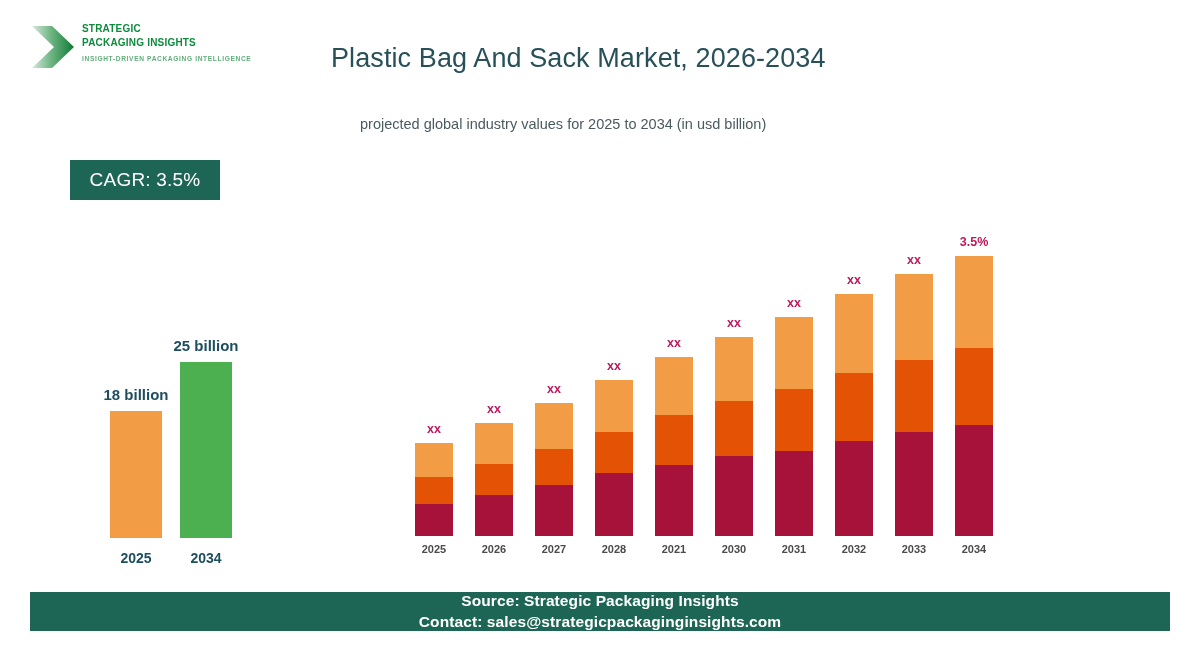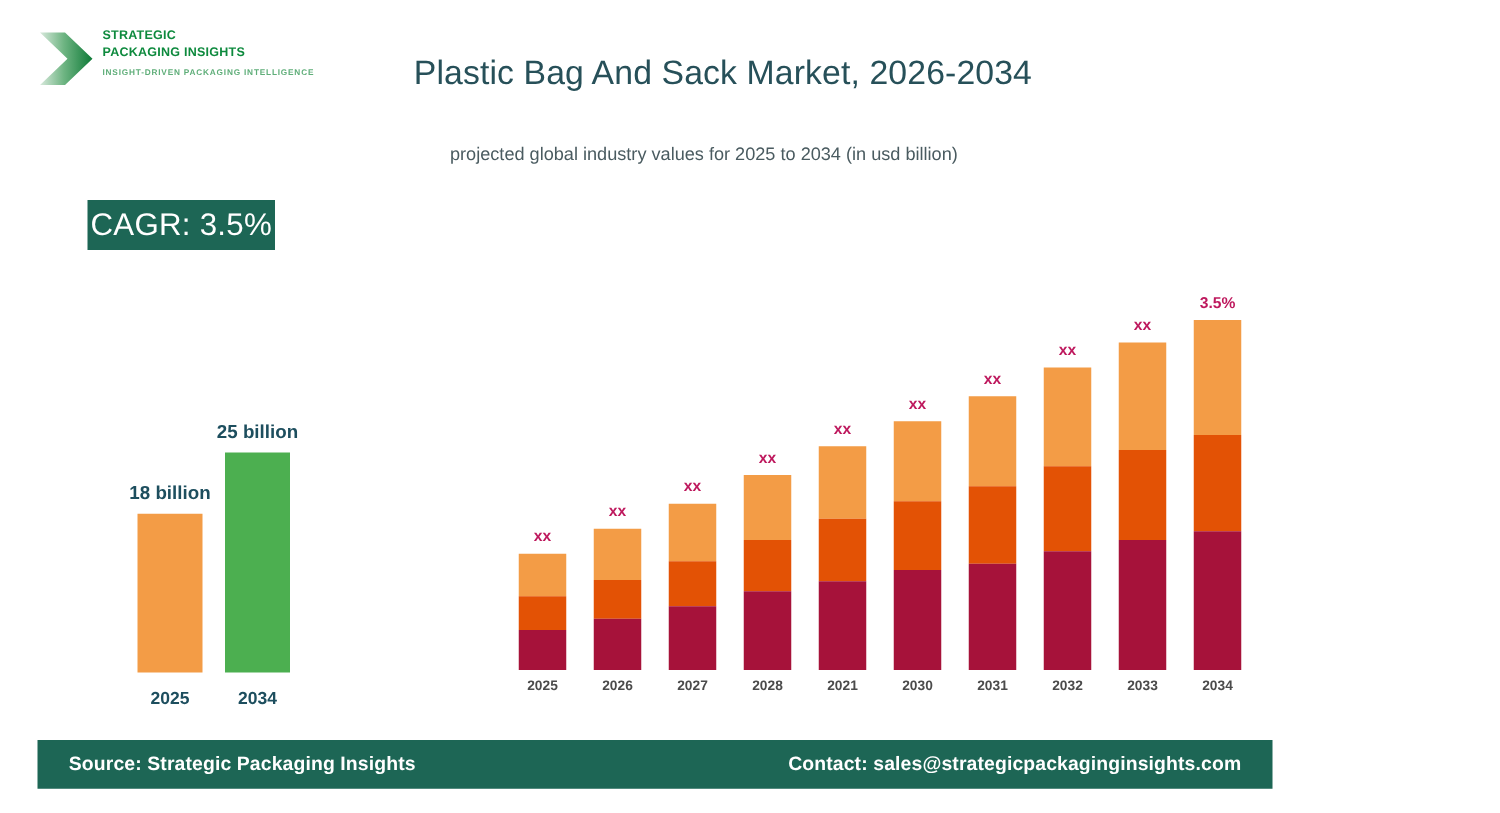--- a/index.html
+++ b/index.html
@@ -82,21 +82,21 @@
     top: 160px;
     width: 150px;
     height: 40px;
     background: #1D6655;
     display: flex;
     align-items: center;
     justify-content: center;
   }
   .cagr-badge-text {
     color: #ffffff;
-    font-size: 25px;
+    font-size: 19px;
     letter-spacing: 0.2px;
   }
 
   
   .left-chart {
     position: absolute;
     left: 60px;
     top: 315px;
     width: 220px;
     height: 255px;
@@ -152,28 +152,29 @@
     font-size: 11px;
     font-weight: bold;
     color: #4B4B4B;
   }
 
   
   .footer {
     position: absolute;
     left: 30px;
     top: 592px;
-    width: 988px;
+    width: 1140px;
     height: 39px;
     background: #1D6655;
     display: flex;
     align-items: center;
     justify-content: space-between;
     box-sizing: border-box;
     padding: 0 25px;
+    flex-direction: column;
   }
   .footer-text {
     color: #ffffff;
     font-size: 15.5px;
     font-weight: bold;
     letter-spacing: 0.1px;
   }
 </style>
 </head>
 <body>

